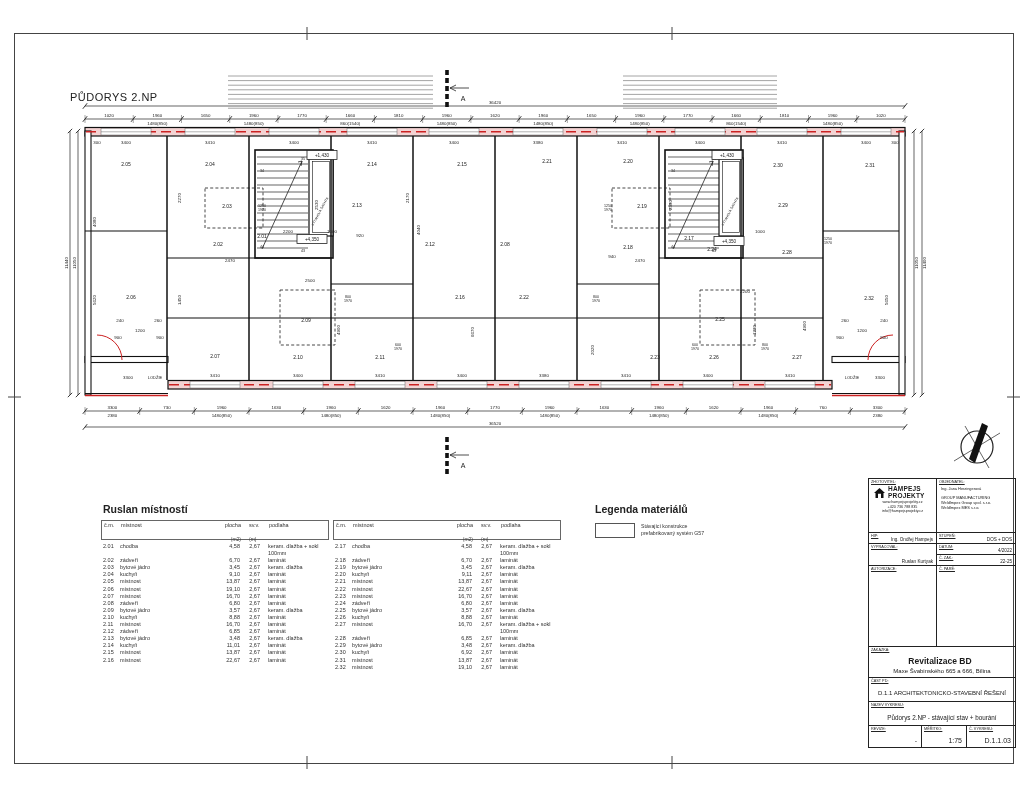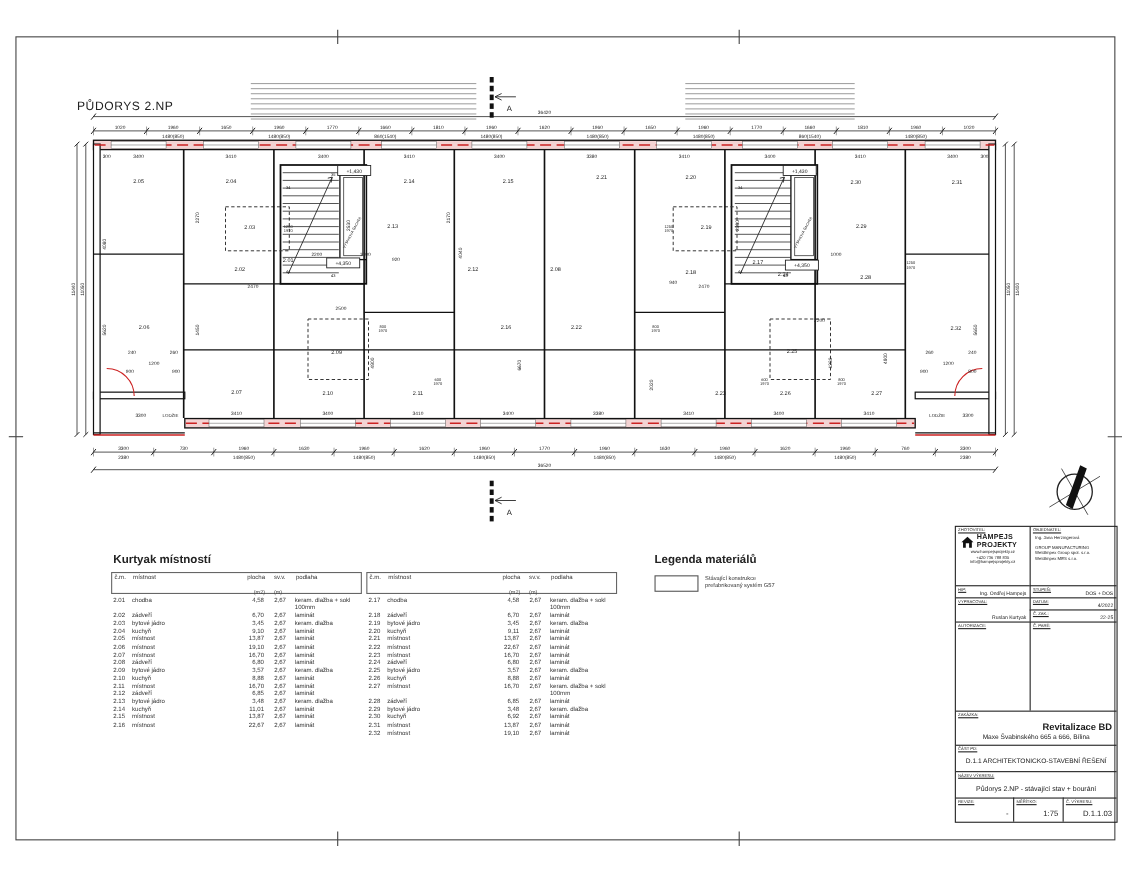--- a/index.html
+++ b/index.html
@@ -23,21 +23,21 @@
   .tb{position:absolute;left:868px;top:478px;width:146px;height:268px;border:1.2px solid #222;font-size:5px;}
   .cell{position:absolute;box-sizing:border-box;}
   .lbl{font-size:3.8px;text-decoration:underline;color:#222;display:block;padding:1px 0 0 2px;}
   .val-r{position:absolute;right:3px;bottom:1px;font-size:4.6px;}
   .bl{border-left:1px solid #222;}
   .bt{border-top:1px solid #222;}
   .logo{display:flex;align-items:center;gap:2px;margin:2px 0 1px 4px;}
   .logo-txt{font-weight:bold;font-size:6.5px;line-height:6.5px;letter-spacing:.2px;}
   .contact{font-size:3.7px;line-height:4.6px;text-align:center;color:#222;}
   .client{font-size:3.9px;line-height:5px;padding:2px 0 0 4px;color:#222;}
-  .proj{font-size:8.5px;font-weight:bold;text-align:right;padding:4px 4px 0 0;}
+  .proj{font-size:8.5px;font-weight:bold;text-align:center;padding:4px 4px 0 0;}
   .addr{font-size:6px;text-align:center;padding-top:2px;}
   .mid{font-size:6px;text-align:center;padding-top:7px;}
   .mid2{font-size:6.3px;text-align:center;padding-top:7px;}
   .small-val{font-size:7px;text-align:right;padding:6px 4px 0 0;}
 </style>
 </head>
 <body>
 
 <div class="frame"></div>
 
@@ -476,21 +476,21 @@
       <text x="463" y="468" font-size="7" fill="#222" text-anchor="middle">A</text>
       <circle cx="977" cy="447" r="16" fill="none" stroke="#222" stroke-width="1.2"></circle>
       <line x1="954" y1="461" x2="1000" y2="433" stroke="#222" stroke-width="0.7"></line>
       <line x1="965" y1="426" x2="989" y2="468" stroke="#222" stroke-width="0.7"></line>
       <polygon points="982,423 988,426 975,463 969,459" fill="#111"></polygon>
     </g>
 </svg>
 
 <div class="sheet-title">PŮDORYS 2.NP</div>
 
-<div class="lg-title" style="left:103px;top:503px;">Kurtyak místností</div>
+<div class="lg-title" style="left:103px;top:503px;">Ruslan místností</div>
 <div class="ltable" style="left:101px;top:520px;">
   <div class="lhead">
     <span>č.m.</span>
     <span>místnost</span>
     <span class="num"><span>plocha</span><br><span class="lh2">(m2)</span></span>
     <span><span>sv.v.</span><br><span class="lh2">(m)</span></span>
     <span>podlaha</span>
   </div>
   <div id="lt1">
       <div class="lrow">

